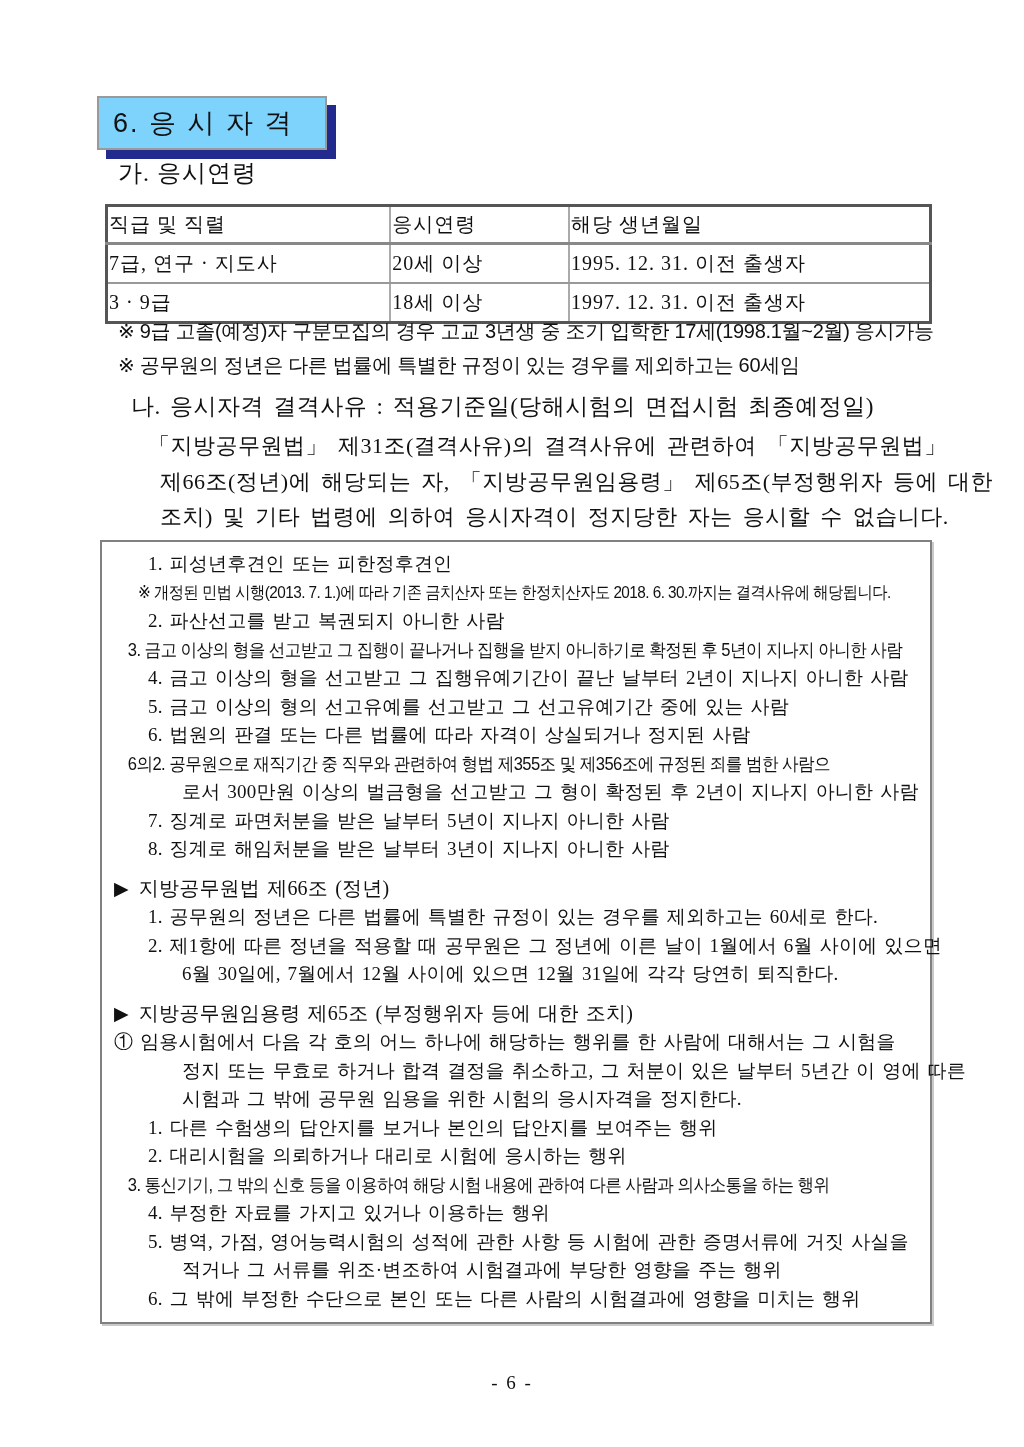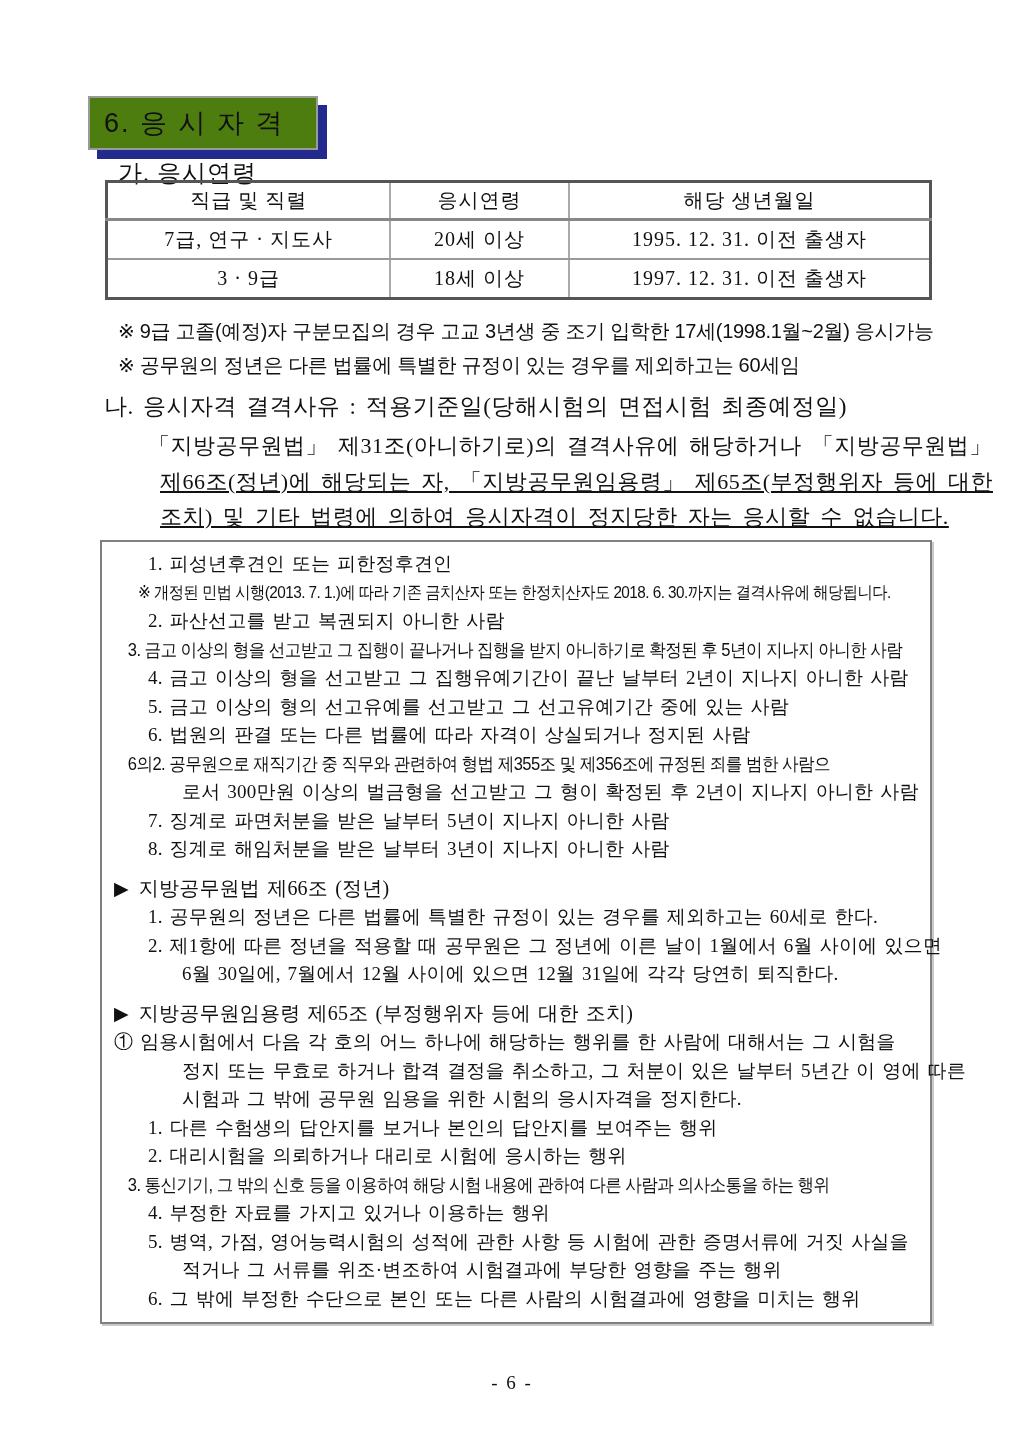--- a/index.html
+++ b/index.html
@@ -6,68 +6,68 @@
   .page{
     position:relative;
     width:1024px;height:1447px;
     background:#ffffff;
     font-family:"Liberation Serif","DejaVu Serif",serif;
     color:#111;
     overflow:hidden;
   }
   
   .title-box{
-    position:absolute;left:88px;top:96px;
+    position:absolute;left:97px;top:96px;
     width:198px;height:32px;
     padding:9px 14px;
-    background:#4d7c0f;
+    background:#7dd3fc;
     border:2px solid #9a9a9a;
     box-shadow:9px 9px 0 0 #232a8e;
     font-family:"Liberation Sans","DejaVu Sans",sans-serif;
     font-size:27px;letter-spacing:2px;
     display:flex;align-items:center;
   }
   .heading-a{
     position:absolute;left:118px;top:157px;
     font-size:24px;letter-spacing:1px;
   }
   
   .age-table{
-    position:absolute;left:105px;top:180px;
+    position:absolute;left:105px;top:204px;
     width:827px;border-collapse:collapse;
-    font-size:20px;text-align:center;
+    font-size:20px;text-align:left;
     border:3px solid #555;
   }
   .age-table th,.age-table td{
     border-left:2px solid #aaa;border-right:2px solid #aaa;
     font-weight:normal;letter-spacing:1px;
   }
   .age-table thead th{height:33px;border-bottom:3px solid #888;}
   .age-table tbody td{height:35px;}
   .age-table tbody tr:first-child td{border-bottom:2px solid #999;}
   .col1{width:285px;}.col2{width:178px;}.col3{width:364px;}
   
   .table-notes{
     position:absolute;left:118px;top:314px;
     width:812px;
     font-family:"Liberation Sans","DejaVu Sans",sans-serif;
     font-size:20px;line-height:34px;letter-spacing:-0.3px;
     white-space:nowrap;
   }
   .heading-b{
-    position:absolute;left:104px;top:391px;
+    position:absolute;left:131px;top:391px;
     font-size:23px;word-spacing:3px;letter-spacing:0.5px;
     white-space:nowrap;
   }
   .para-b{
     position:absolute;left:148px;top:428px;
     width:790px;font-size:22px;line-height:35.5px;
     word-spacing:4px;letter-spacing:0.5px;white-space:nowrap;
   }
-  .para-b .indent{padding-left:12px;text-decoration:underline;}
+  .para-b .indent{padding-left:12px;}
   
   .law-box{
     position:absolute;left:100px;top:540px;
     width:828px;
     border:2px solid #808080;
     box-shadow:2px 2px 0 0 #c9c9c9;
     background:#fff;
     padding:8px 0 9px 0;
     font-size:19px;
   }
@@ -129,21 +129,21 @@
   </table>
 
   <div class="table-notes">
     <div>※ 9급 고졸(예정)자 구분모집의 경우 고교 3년생 중 조기 입학한 17세(1998.1월~2월) 응시가능</div>
     <div>※ 공무원의 정년은 다른 법률에 특별한 규정이 있는 경우를 제외하고는 60세임</div>
   </div>
 
   <div class="heading-b">나. 응시자격 결격사유 : 적용기준일(당해시험의 면접시험 최종예정일)</div>
 
   <div class="para-b">
-    <div>「지방공무원법」 제31조(아니하기로)의  결격사유에  해당하거나 「지방공무원법」</div>
+    <div>「지방공무원법」 제31조(결격사유)의  결격사유에  관련하여 「지방공무원법」</div>
     <div class="indent">제66조(정년)에  해당되는  자, 「지방공무원임용령」 제65조(부정행위자  등에  대한</div>
     <div class="indent">조치)  및  기타  법령에  의하여  응시자격이  정지당한  자는  응시할  수  없습니다.</div>
   </div>
 
   <div class="law-box">
 
     <div class="law-section">
       <div class="law-line li-item">1. 피성년후견인 또는 피한정후견인</div>
       <div class="law-line li-note">※ 개정된 민법 시행(2013. 7. 1.)에 따라 기존 금치산자 또는 한정치산자도 2018. 6. 30.까지는 결격사유에 해당됩니다.</div>
       <div class="law-line li-item">2. 파산선고를 받고 복권되지 아니한 사람</div>

